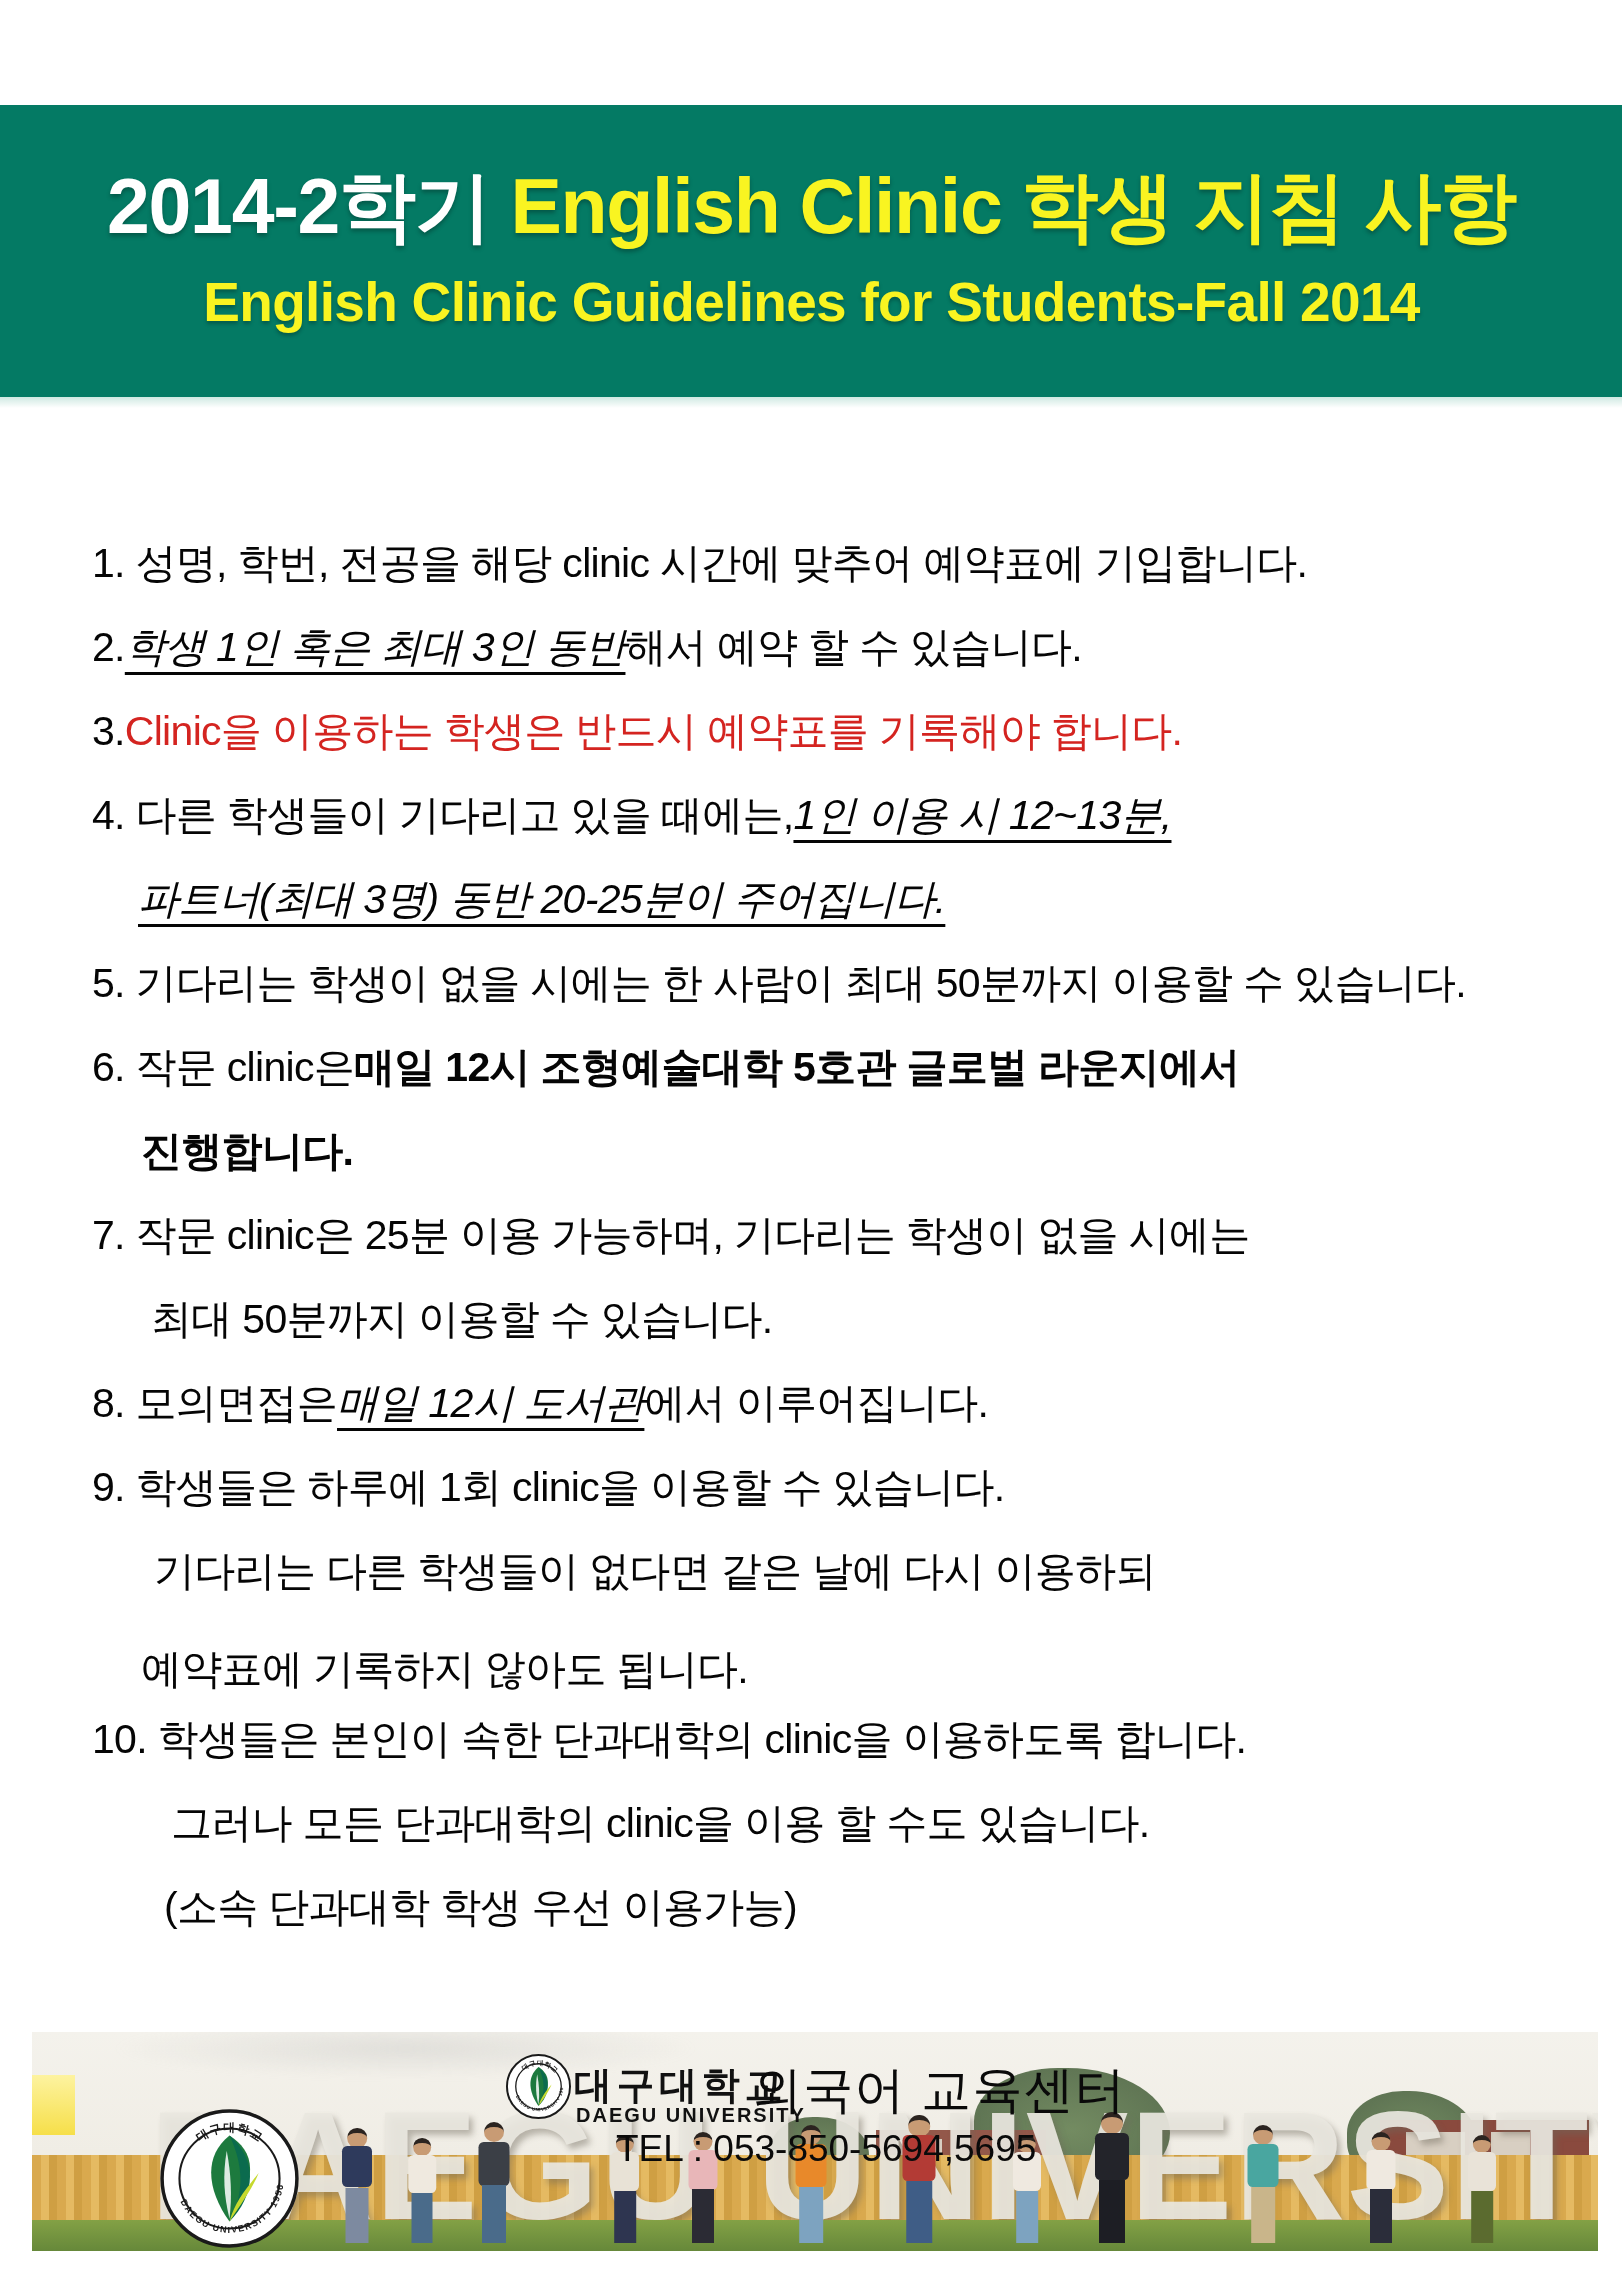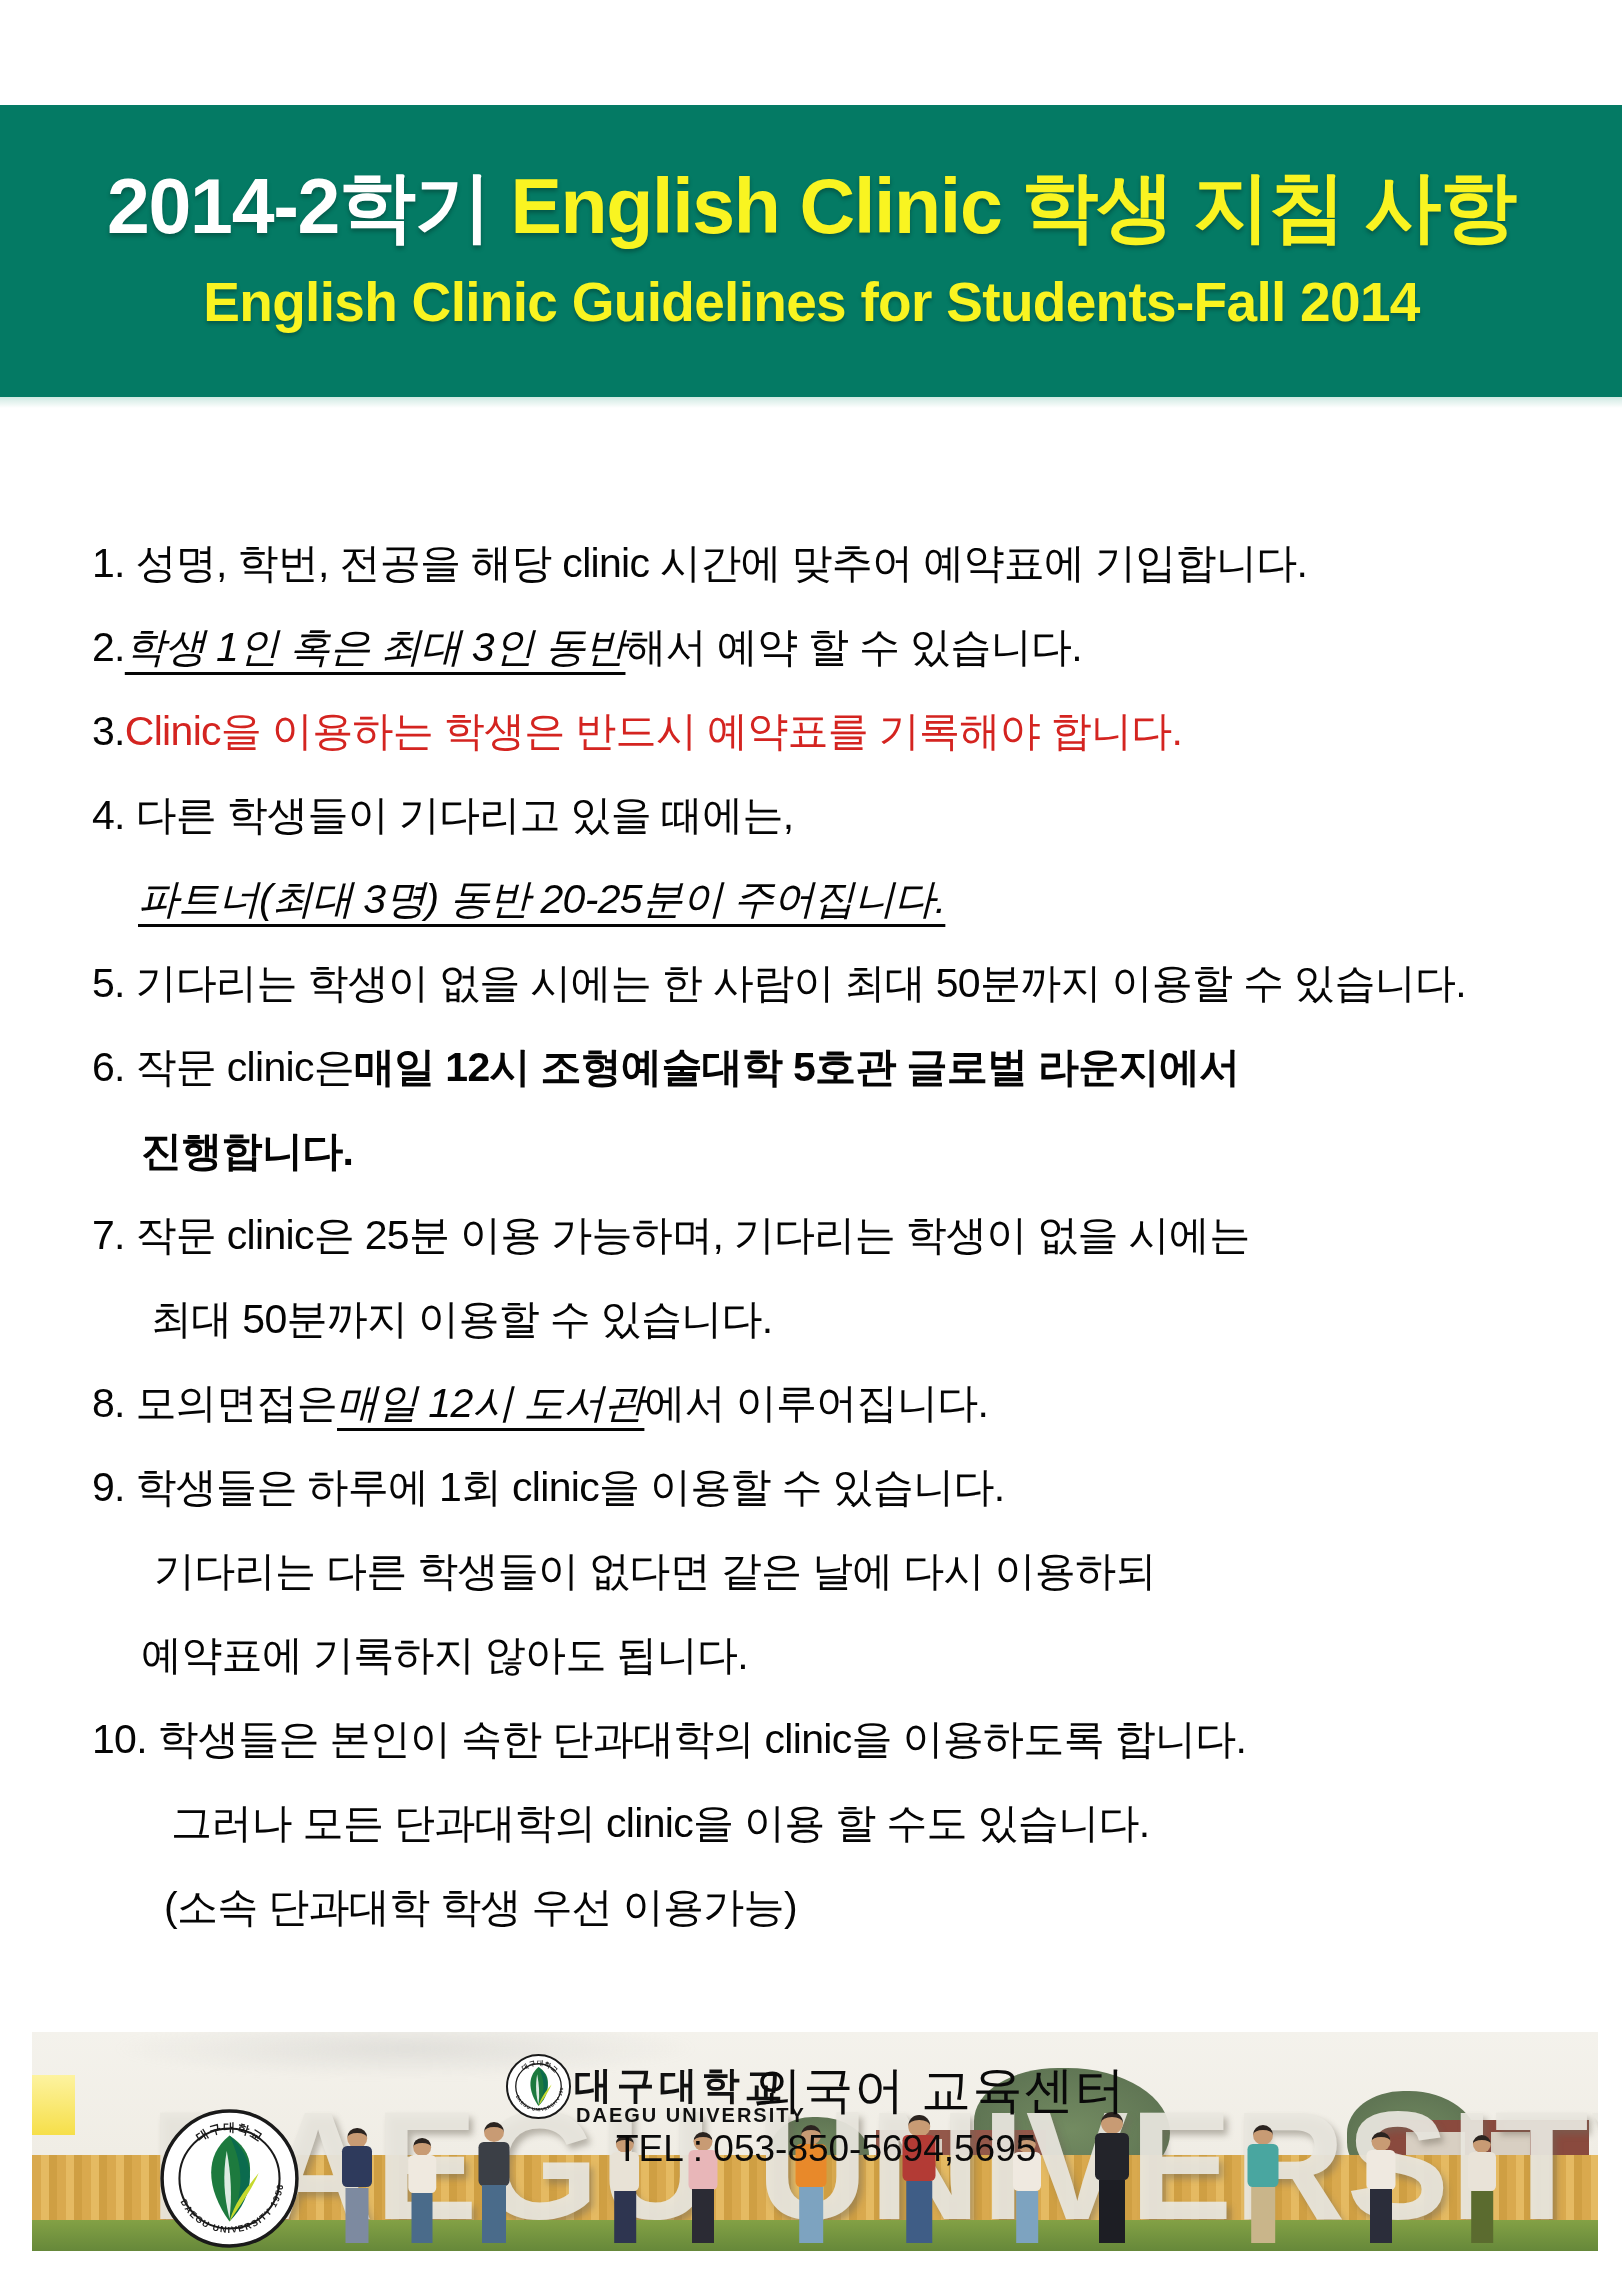--- a/index.html
+++ b/index.html
@@ -84,20 +84,21 @@
         <span class="seg ">2. </span>
         <span class="seg u">학생 1인 혹은 최대 3인 동반</span>
         <span class="seg ">해서 예약 할 수 있습니다.</span>
       </div>
       <div class="gl-row" style="padding-left: 0px;">
         <span class="seg ">3. </span>
         <span class="seg red">Clinic을 이용하는 학생은 반드시 예약표를 기록해야 합니다.</span>
       </div>
       <div class="gl-row" style="padding-left: 0px;">
         <span class="seg ">4. 다른 학생들이 기다리고 있을 때에는, </span>
+        <span class="seg u">1인 이용 시 12~13분,</span>
       </div>
       <div class="gl-row" style="padding-left: 46px; text-align: center;">
         <span class="seg u">파트너(최대 3명) 동반 20-25분이 주어집니다.</span>
       </div>
       <div class="gl-row" style="padding-left: 0px;">
         <span class="seg ">5. 기다리는 학생이 없을 시에는 한 사람이 최대 50분까지 이용할 수 있습니다.</span>
       </div>
       <div class="gl-row" style="padding-left: 0px;">
         <span class="seg ">6. 작문 clinic은  </span>
         <span class="seg b">매일 12시  조형예술대학 5호관 글로벌 라운지에서</span>
@@ -115,21 +116,21 @@
         <span class="seg ">8. 모의면접은 </span>
         <span class="seg u">매일 12시 도서관</span>
         <span class="seg ">에서 이루어집니다.</span>
       </div>
       <div class="gl-row" style="padding-left: 0px;">
         <span class="seg ">9. 학생들은 하루에 1회 clinic을 이용할 수 있습니다.</span>
       </div>
       <div class="gl-row" style="padding-left: 62px;">
         <span class="seg ">기다리는 다른 학생들이 없다면 같은 날에 다시 이용하되</span>
       </div>
-      <div class="gl-row" style="padding-left: 49px;">
+      <div class="gl-row" style="padding-left: 49px; align-items: flex-end;">
         <span class="seg ">예약표에 기록하지 않아도 됩니다.</span>
       </div>
       <div class="gl-row" style="padding-left: 0px;">
         <span class="seg ">10. 학생들은 본인이 속한 단과대학의 clinic을 이용하도록 합니다.</span>
       </div>
       <div class="gl-row" style="padding-left: 79px;">
         <span class="seg ">그러나 모든 단과대학의 clinic을 이용 할 수도 있습니다.</span>
       </div>
       <div class="gl-row" style="padding-left: 72px;">
         <span class="seg ">(소속 단과대학 학생 우선 이용가능)</span>

